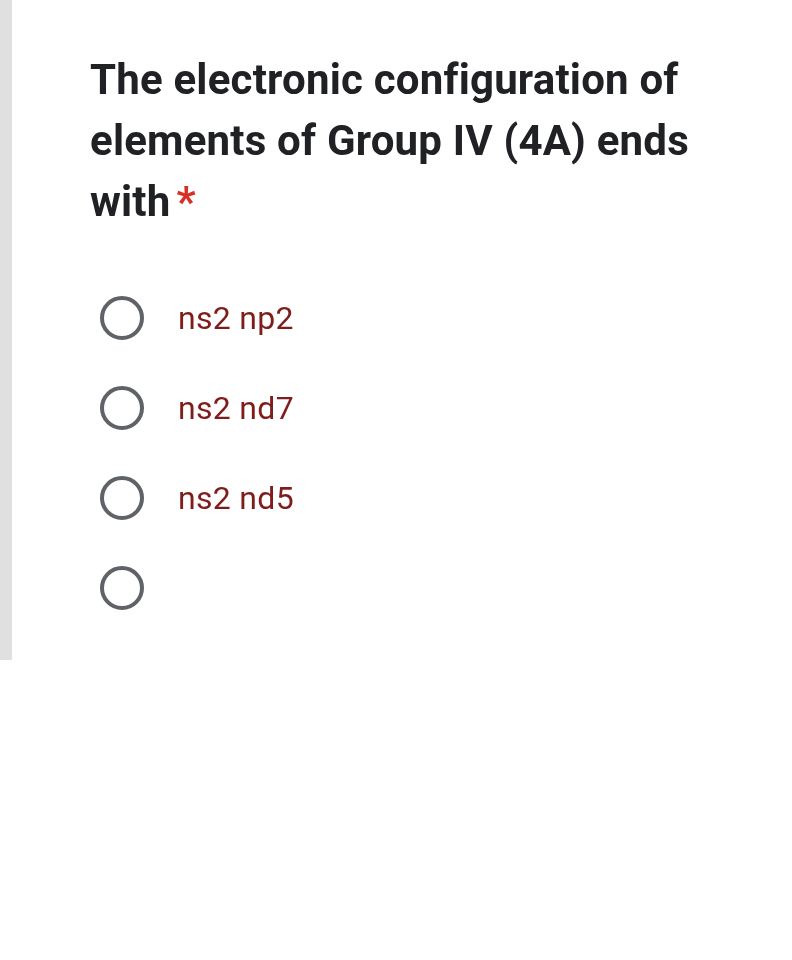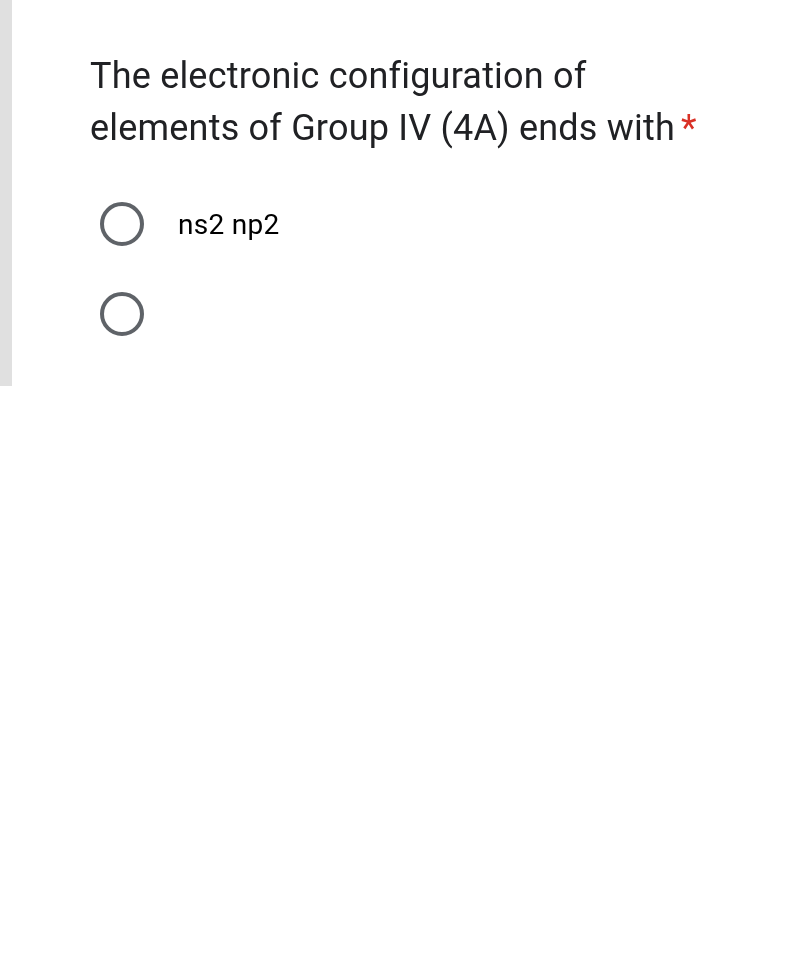--- a/index.html
+++ b/index.html
@@ -22,25 +22,25 @@
     .card::before {
       content: "";
       position: absolute;
       left: 0;
       top: 0;
       bottom: 0;
       width: 12px;
       background: #e0e0e0;
     }
     .question-text {
-      font-size: 36px;
+      font-size: 42px;
       color: #202124;
       line-height: 1.45;
-      margin-bottom: 48px;
-      font-weight: 400;
+      margin-bottom: 63px;
+      font-weight: 700;
       letter-spacing: 0.2px;
     }
     .required-mark {
       color: #d93025;
       margin-left: 6px;
     }
     .options {
       display: flex;
       flex-direction: column;
       gap: 46px;
@@ -53,35 +53,43 @@
       cursor: pointer;
     }
     .radio-circle {
       width: 44px;
       height: 44px;
       border: 4px solid #5f6368;
       border-radius: 50%;
       flex-shrink: 0;
     }
     .option-label {
-      font-size: 28px;
-      color: #000000;
+      font-size: 32px;
+      color: #7f1d1d;
       font-weight: 400;
       letter-spacing: 0.3px;
     }
   </style>
 </head>
 <body>
 
 <div class="card">
   <div class="question-text">
     <span>The electronic configuration of elements of Group IV (4A) ends with</span><span class="required-mark">*</span>
   </div>
   <div class="options">
     <div class="option">
       <div class="radio-circle"></div>
       <span class="option-label">ns2 np2</span>
     </div>
     <div class="option">
       <div class="radio-circle"></div>
+      <span class="option-label">ns2 nd7</span>
+    </div>
+    <div class="option">
+      <div class="radio-circle"></div>
+      <span class="option-label">ns2 nd5</span>
+    </div>
+    <div class="option">
+      <div class="radio-circle"></div>
     </div>
   </div>
 </div>
 
 </body></html>

